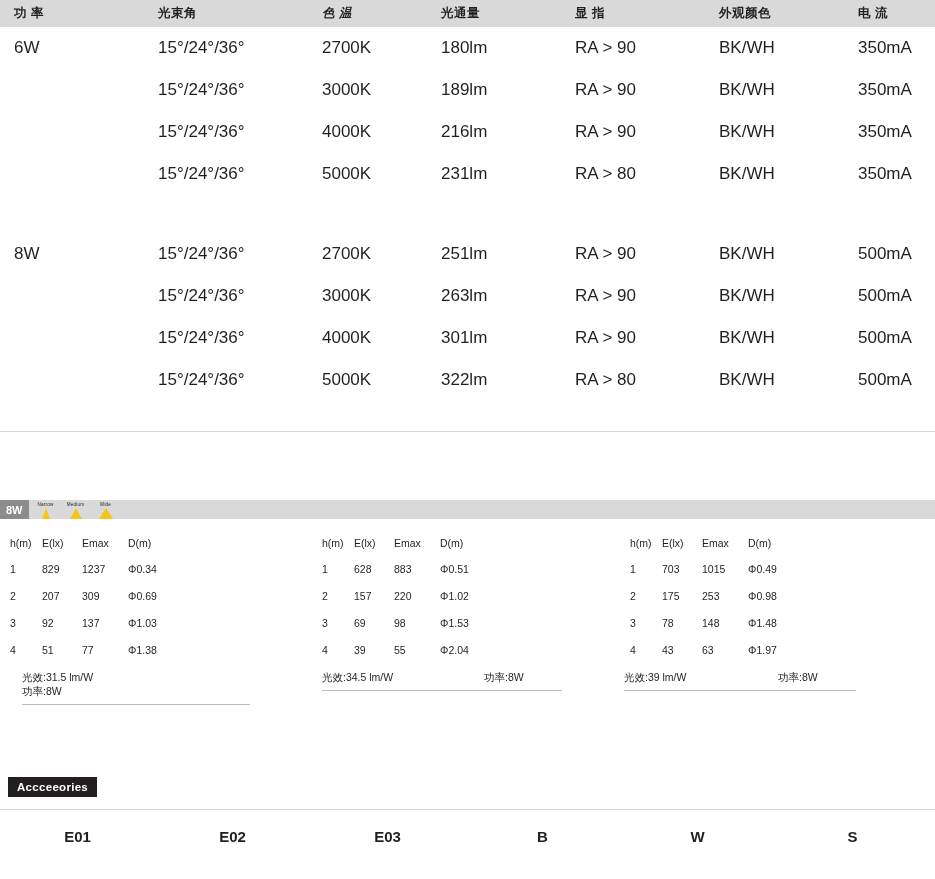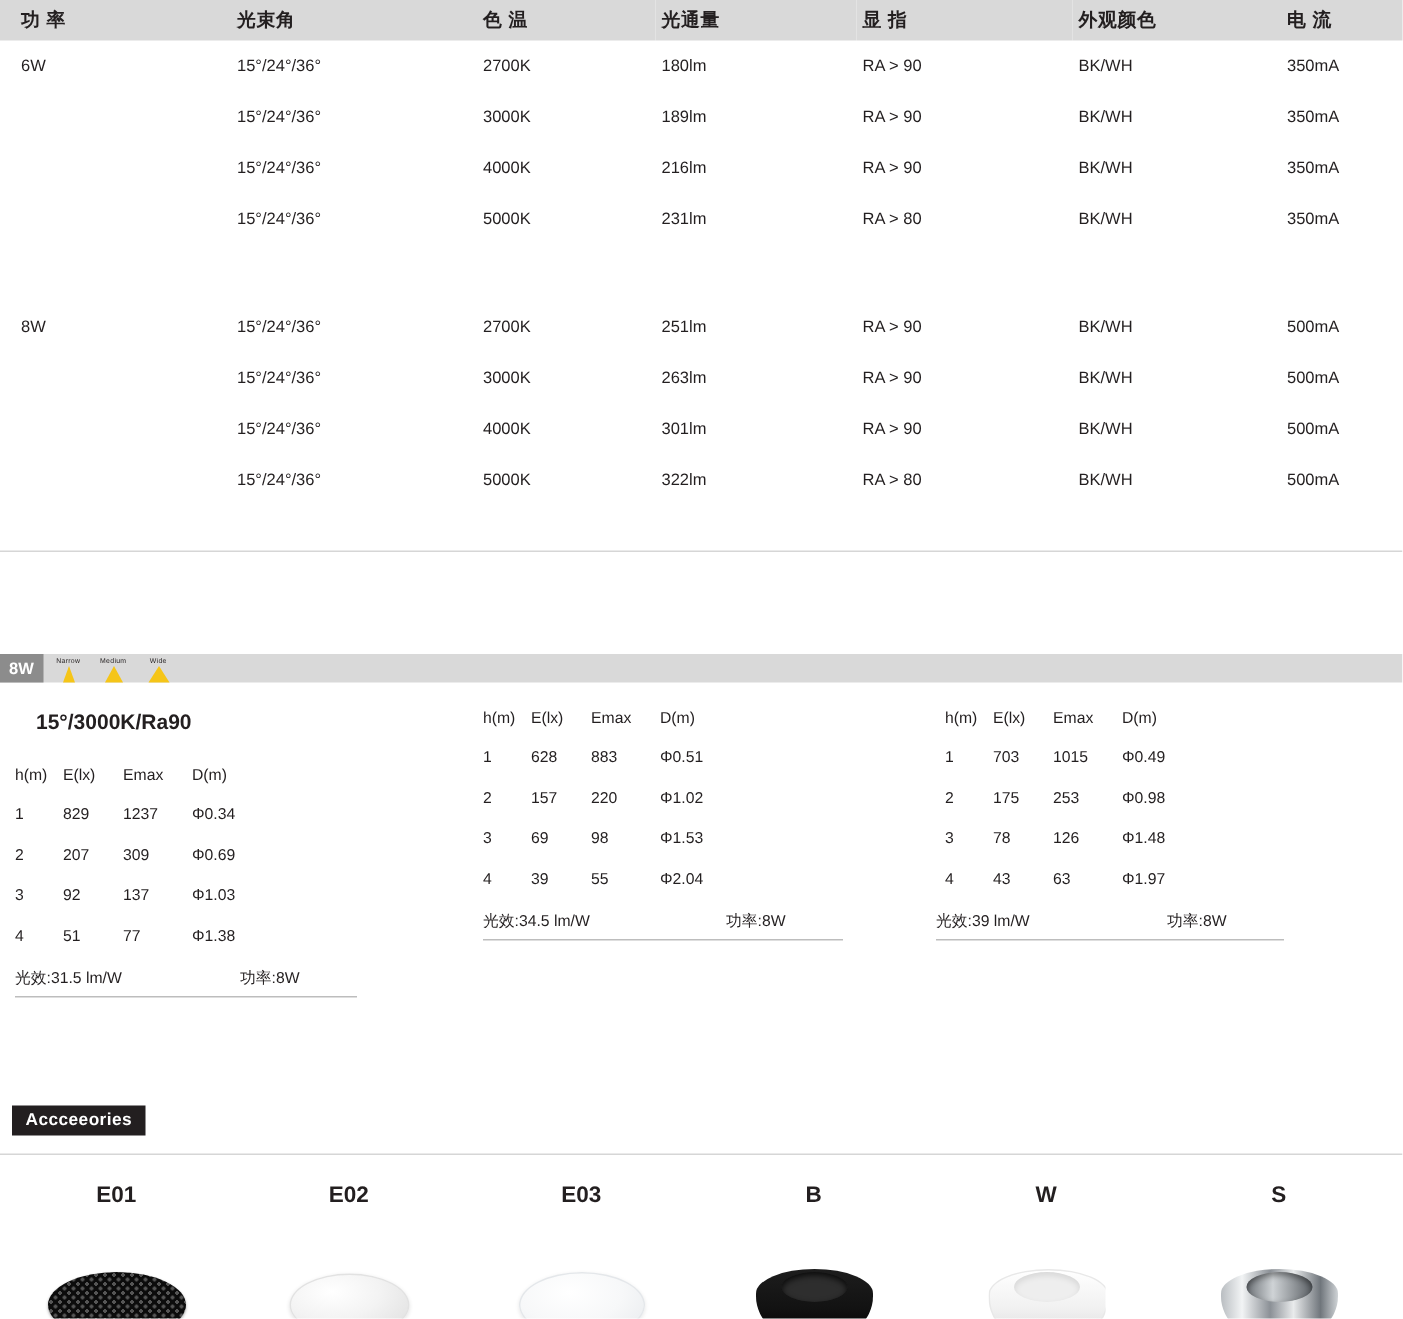--- a/index.html
+++ b/index.html
@@ -25,39 +25,39 @@
   .spec-table thead th {
     background: #d9d9d9;
     font-size: 12.5px;
     font-weight: bold;
     text-align: left;
     padding: 5px 0 5px 0;
     color: #231f20;
     letter-spacing: 0.5px;
   }
   .spec-table tbody td {
-    font-size: 11px;
+    font-size: 17px;
     padding: 11px 0 11px 0;
     color: #231f20;
     vertical-align: top;
   }
   .spec-table tr.group-gap td {
     padding: 0;
     height: 38px;
   }
   .col-power   { width: 130px; padding-left: 14px !important; }
   .col-beam    { width: 160px; padding-left: 14px !important; }
   .col-cct     { width: 115px; padding-left: 4px !important; }
   .col-flux    { width: 130px; padding-left: 4px !important; }
   .col-cri     { width: 140px; padding-left: 4px !important; }
   .col-color   { width: 135px; padding-left: 4px !important; }
   .col-current { width: 120px; padding-left: 4px !important; }
   th.col-power { padding-left: 14px !important; }
   th.col-beam  { padding-left: 14px !important; }
-  th.col-cct   { padding-left: 4px !important; }
+  th.col-cct   { padding-left: 4px !important; font-style: italic; }
   th.col-flux  { padding-left: 4px !important; }
   th.col-cri   { padding-left: 4px !important; }
   th.col-color { padding-left: 4px !important; margin-left: 18px; }
   th.col-current { padding-left: 4px !important; }
 
   .rule {
     height: 1px;
     background: #d6d6d6;
     width: 935px;
   }
@@ -162,21 +162,21 @@
   .ph-d    { width: 60px; }
 
   .photo-footer {
     display: flex;
     font-size: 10.5px;
     color: #231f20;
     border-bottom: 1px solid #bdbdbd;
     padding-bottom: 5px;
     width: 262px;
   }
-  .photo-col.c1 .photo-footer { margin-left: 2px; width: 228px; }
+  .photo-col.c1 .photo-footer { margin-left: 14px; width: 228px; flex-direction: column; }
   .photo-col.c2 .photo-footer { margin-left: 6px; width: 240px; }
   .photo-col.c3 .photo-footer { margin-left: 0; width: 232px; }
   .photo-footer .ff-eff { flex: 1; }
   .photo-footer .ff-pwr { width: 78px; }
 
   
   .accessories {
     margin-top: 72px;
   }
   .acc-title {
@@ -372,21 +372,20 @@
       <div class="beam-icon">
         <span class="bi-label">Wide</span>
         <span class="bi-glyph"></span>
       </div>
     </div>
   </div>
 
   <div class="photo-cols">
 
     <div class="photo-col c1">
-      <div class="photo-title">15°/3000K/Ra90</div>
       <table class="photo-table">
         <thead>
           <tr>
             <th class="ph-h">h(m)</th>
             <th class="ph-e">E(lx)</th>
             <th class="ph-emax">Emax</th>
             <th class="ph-d">D(m)</th>
           </tr>
         </thead>
         <tbody>
@@ -484,21 +483,21 @@
           </tr>
           <tr>
             <td>2</td>
             <td>175</td>
             <td>253</td>
             <td>Φ0.98</td>
           </tr>
           <tr>
             <td>3</td>
             <td>78</td>
-            <td>126</td>
+            <td>148</td>
             <td>Φ1.48</td>
           </tr>
           <tr>
             <td>4</td>
             <td>43</td>
             <td>63</td>
             <td>Φ1.97</td>
           </tr>
         </tbody>
       </table>

